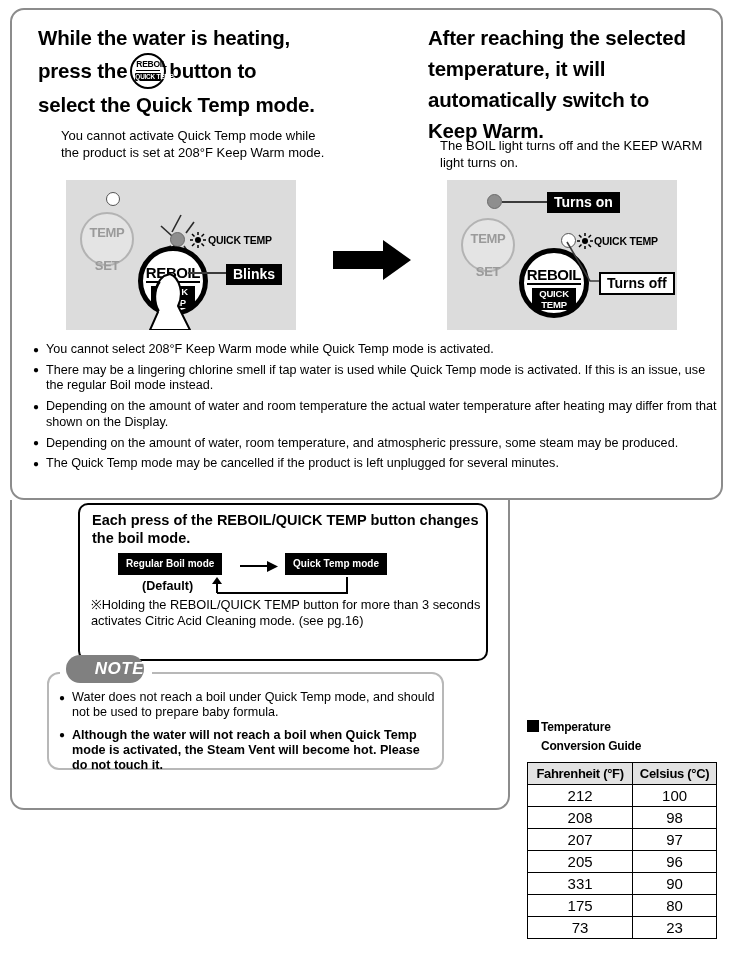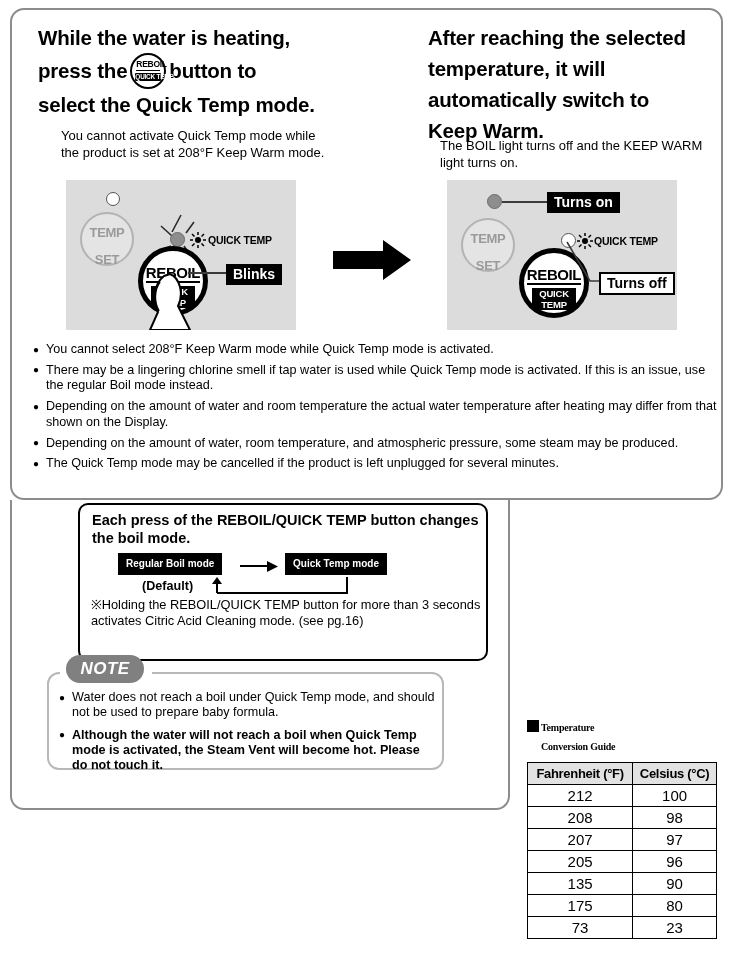--- a/index.html
+++ b/index.html
@@ -121,21 +121,21 @@
     box-sizing: border-box;
     color: #9a9a9a;
     font-weight: bold;
     font-size: 13px;
     line-height: 13px;
     text-align: center;
     letter-spacing: -0.3px;
   }
   .knob-tempset span { display: block; }
   .knob-tempset .l1 { margin-top: 12px; }
-  .knob-tempset .l2 { margin-top: 14px; }
+  .knob-tempset .l2 { margin-top: 20px; }
 
   
   .knob-reboil {
     position: absolute;
     width: 70px; height: 70px;
     border: 5px solid #000;
     border-radius: 50%;
     background: #fff;
     box-sizing: border-box;
     text-align: center;
@@ -324,21 +324,21 @@
     top: 655px;
     width: 78px;
     height: 28px;
     background: #808080;
     border-radius: 14px / 14px;
     color: #fff;
     font-weight: bold;
     font-style: italic;
     font-size: 17px;
     line-height: 28px;
-    text-align: center;
+    text-align: right;
     letter-spacing: 0.5px;
   }
   #note-badge-mask {
     position: absolute;
     left: 60px;
     top: 668px;
     width: 92px;
     height: 8px;
     background: #fff;
   }
@@ -367,24 +367,23 @@
 
   
   #temp-section {
     position: absolute;
     left: 527px;
     top: 718px;
     width: 192px;
   }
   #temp-title {
     font-weight: bold;
-    font-size: 10px;
+    font-size: 12px;
     line-height: 19px;
     letter-spacing: -0.2px;
-    font-family: Liberation Serif, serif;
   }
   #temp-title .sq {
     display: inline-block;
     width: 12px;
     height: 12px;
     background: #000;
     margin-right: 2px;
     vertical-align: -1px;
   }
   #temp-title .t2 { display: block; padding-left: 14px; }
@@ -590,21 +589,21 @@
         </tr>
       <tr>
           <td>207</td>
           <td>97</td>
         </tr>
       <tr>
           <td>205</td>
           <td>96</td>
         </tr>
       <tr>
-          <td>135</td>
+          <td>331</td>
           <td>90</td>
         </tr>
       <tr>
           <td>175</td>
           <td>80</td>
         </tr>
       <tr>
           <td>73</td>
           <td>23</td>
         </tr>

